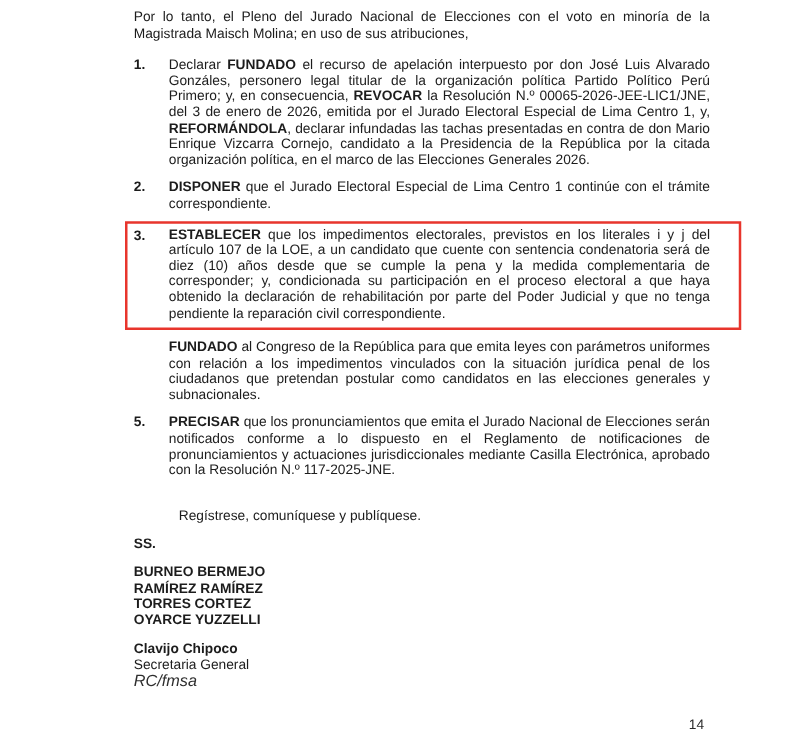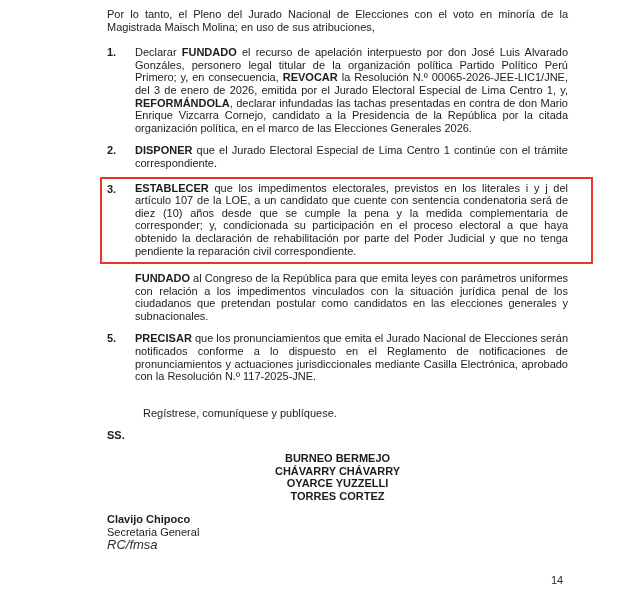--- a/index.html
+++ b/index.html
@@ -34,21 +34,21 @@
     border: 2px solid var(--highlight, #e8352c);
     margin-left: -7px;
     margin-right: -25px;
     margin-top: -3px;
     margin-bottom: 8px;
     padding: 3px 23px 5px 33px;
   }
   .item.highlighted .num { left: 5px; top: 4px; }
   .closing { margin-top: 24px; padding-left: 36px; }
   .ss { margin-top: 10px; font-weight: bold; }
-  .signatories { list-style: none; margin-top: 10px; text-align: center; }
+  .signatories { list-style: none; margin-top: 10px; }
   .signatories li { font-weight: bold; }
   .secretary { margin-top: 11px; }
   .secretary-name { font-weight: bold; }
   .secretary-title { font-weight: normal; }
   .initials {
     font-size: 13px;
     font-style: italic;
     color: #2e2e2e;
     line-height: 12px;
   }
@@ -75,23 +75,23 @@
       <li class="item"><span class="num"></span><span><span class="b">FUNDADO</span><span> al Congreso de la República para que emita leyes con parámetros uniformes con relación a los impedimentos vinculados con la situación jurídica penal de los ciudadanos que pretendan postular como candidatos en las elecciones generales y subnacionales.</span></span></li>
       <li class="item"><span class="num">5.</span><span><span class="b">PRECISAR</span><span> que los pronunciamientos que emita el Jurado Nacional de Elecciones serán notificados conforme a lo dispuesto en el Reglamento de notificaciones de pronunciamientos y actuaciones jurisdiccionales mediante Casilla Electrónica, aprobado con la Resolución N.º 117-2025-JNE.</span></span></li>
     </ol>
 
   <p class="closing">Regístrese, comuníquese y publíquese.</p>
 
   <p class="ss">SS.</p>
 
   <ul class="signatories">
       <li>BURNEO BERMEJO</li>
-      <li>CHÁVARRY CHÁVARRY</li>
+      <li>RAMÍREZ RAMÍREZ</li>
+      <li>TORRES CORTEZ</li>
       <li>OYARCE YUZZELLI</li>
-      <li>TORRES CORTEZ</li>
     </ul>
 
   <div class="secretary">
     <div class="secretary-name">Clavijo Chipoco</div>
     <div class="secretary-title">Secretaria General</div>
     <div class="initials">RC/fmsa</div>
   </div>
 
   <div class="page-number">14</div>
 

